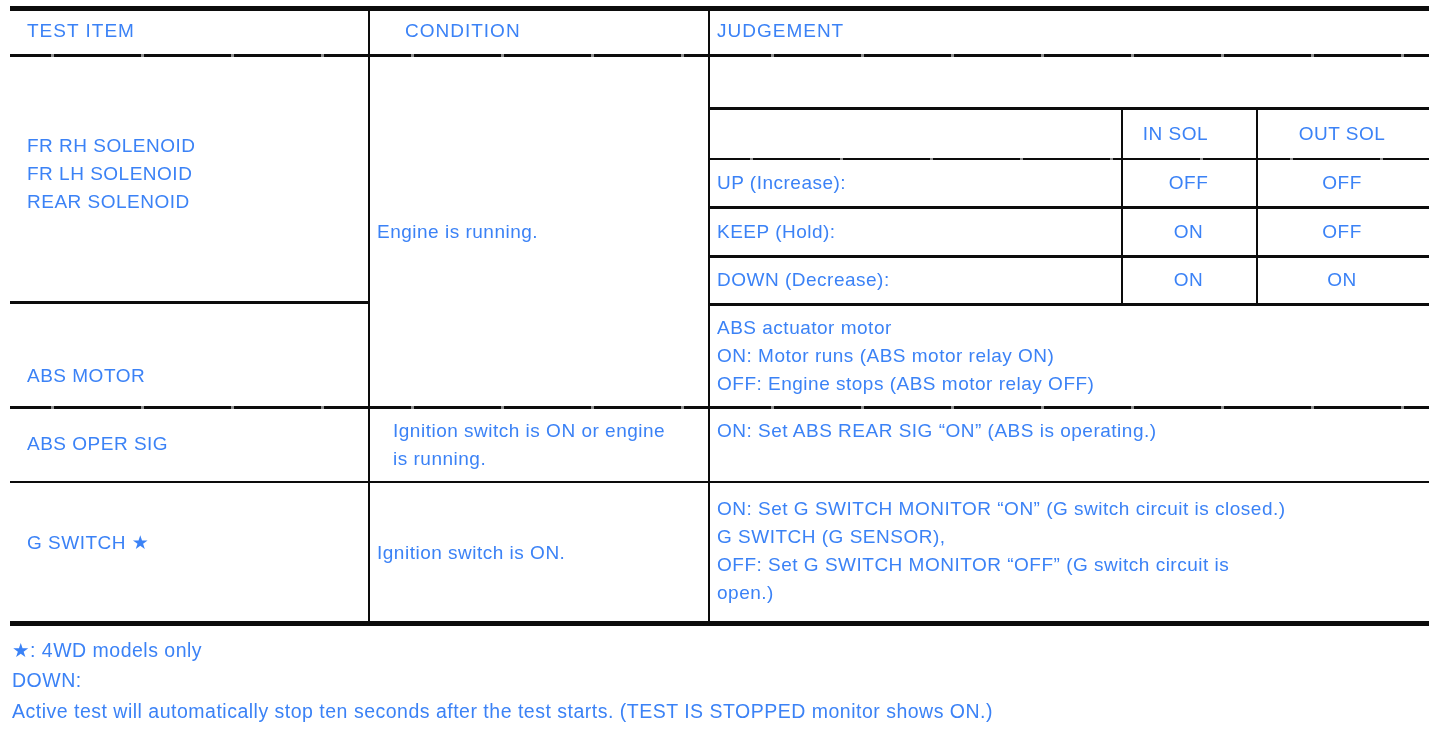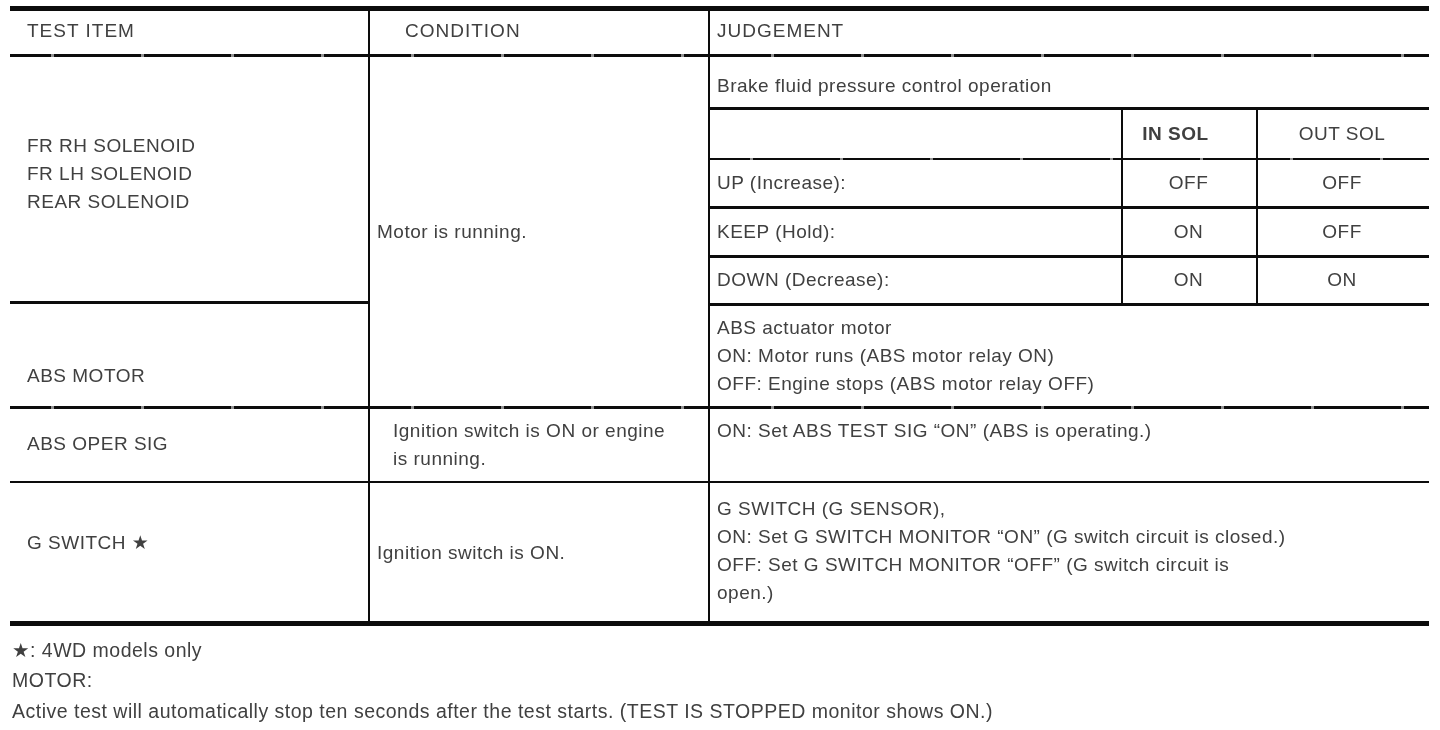--- a/index.html
+++ b/index.html
@@ -14,21 +14,21 @@
   .hl,.vl{position:absolute;background:#0c0c0c;}
   .hl.rough{
     background:repeating-linear-gradient(90deg,#0c0c0c 0 41px,rgba(12,12,12,.45) 41px 44px,#0c0c0c 44px 90px);
   }
   .txt{
     position:absolute;
     font-size:19px;
     line-height:28px;
     letter-spacing:0.5px;
     white-space:nowrap;
-    color:#404040;
+    color:#3b82f6;
   }
   .hdr{letter-spacing:1px;}
   .ctr{text-align:center;}
   .note{font-size:19.5px;}
 </style>
 </head>
 <body>
 
 <div class="page">
 
@@ -52,25 +52,24 @@
   <div class="txt hdr" style="left:27px;  top:17px;">TEST ITEM</div>
   <div class="txt hdr" style="left:377px; top:17px;margin-left:28px;">CONDITION</div>
   <div class="txt hdr" style="left:717px; top:17px;">JUDGEMENT</div>
 
   <div class="txt" style="left:27px; top:132px;">
     <div>FR RH SOLENOID</div>
     <div>FR LH SOLENOID</div>
     <div>REAR SOLENOID</div>
   </div>
 
-  <div class="txt" style="left:377px; top:218px;">Motor is running.</div>
+  <div class="txt" style="left:377px; top:218px;">Engine is running.</div>
 
-  <div class="txt" style="left:717px; top:72px;">Brake fluid pressure control operation</div>
 
-  <div class="txt ctr" style="left:1121px; top:120px; width:109px;font-weight:bold;">IN SOL</div>
+  <div class="txt ctr" style="left:1121px; top:120px; width:109px;">IN SOL</div>
   <div class="txt ctr" style="left:1256px; top:120px; width:172px;">OUT SOL</div>
 
   <div class="txt" style="left:717px;  top:169px;">UP (Increase):</div>
   <div class="txt ctr" style="left:1121px; top:169px; width:135px;">OFF</div>
   <div class="txt ctr" style="left:1256px; top:169px; width:172px;">OFF</div>
 
   <div class="txt" style="left:717px;  top:218px;">KEEP (Hold):</div>
   <div class="txt ctr" style="left:1121px; top:218px; width:135px;">ON</div>
   <div class="txt ctr" style="left:1256px; top:218px; width:172px;">OFF</div>
 
@@ -84,29 +83,29 @@
     <div>ON: Motor runs (ABS motor relay ON)</div>
     <div>OFF: Engine stops (ABS motor relay OFF)</div>
   </div>
 
   <div class="txt" style="left:27px; top:430px;">ABS OPER SIG</div>
   <div class="txt" style="left:377px; top:417px;margin-left:16px;">
     <div>Ignition switch is ON or engine</div>
     <div>is running.</div>
   </div>
   <div class="txt" style="left:717px; top:417px;">
-    <div>ON: Set ABS TEST SIG “ON” (ABS is operating.)</div>
+    <div>ON: Set ABS REAR SIG “ON” (ABS is operating.)</div>
   </div>
 
   <div class="txt" style="left:27px; top:512px;margin-top:17px;">G SWITCH ★</div>
   <div class="txt" style="left:377px; top:539px;">Ignition switch is ON.</div>
   <div class="txt" style="left:717px; top:495px;">
+    <div>ON: Set G SWITCH MONITOR “ON” (G switch circuit is closed.)</div>
     <div>G SWITCH (G SENSOR),</div>
-    <div>ON: Set G SWITCH MONITOR “ON” (G switch circuit is closed.)</div>
     <div>OFF: Set G SWITCH MONITOR “OFF” (G switch circuit is</div>
     <div>open.)</div>
   </div>
 
   <div class="txt note" style="left:12px; top:636px;text-align:center;">★: 4WD models only</div>
-  <div class="txt note" style="left:12px; top:666px;">MOTOR:</div>
+  <div class="txt note" style="left:12px; top:666px;">DOWN:</div>
   <div class="txt note" style="left:12px; top:697px;">Active test will automatically stop ten seconds after the test starts. (TEST IS STOPPED monitor shows ON.)</div>
 
 </div>
 
 </body></html>

